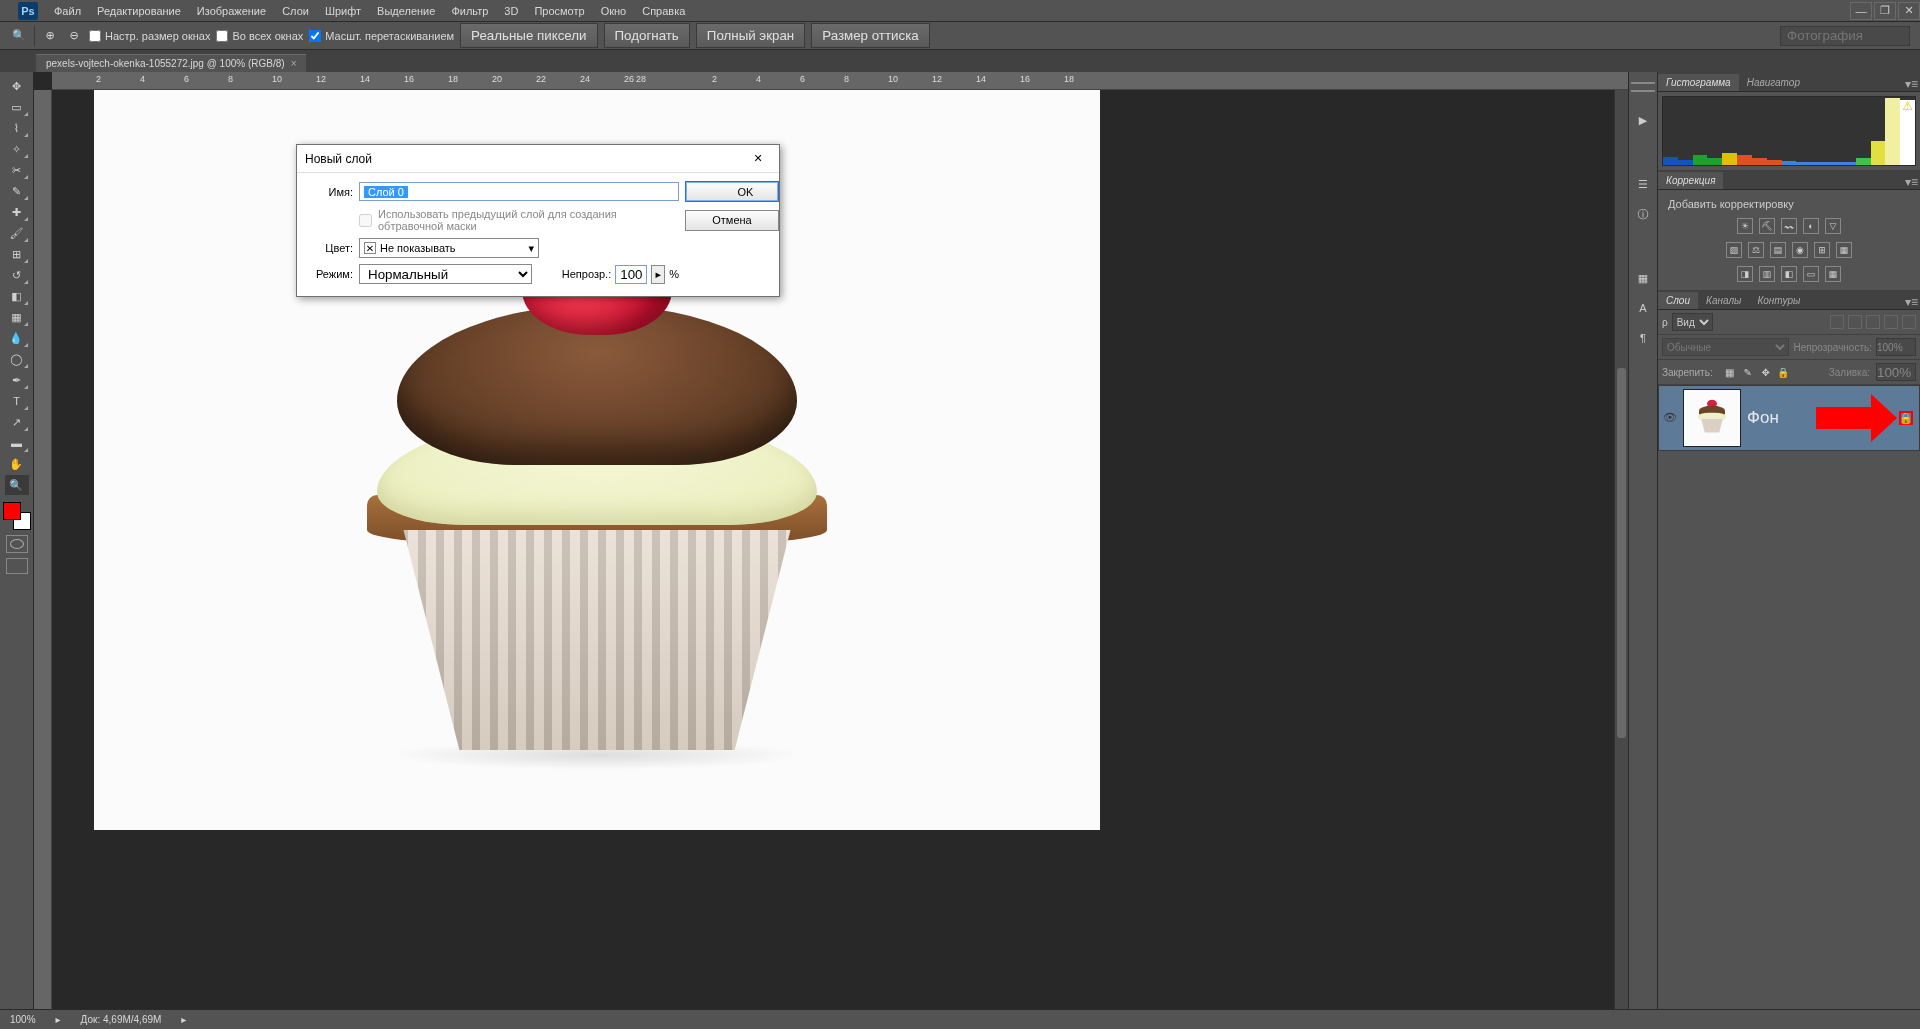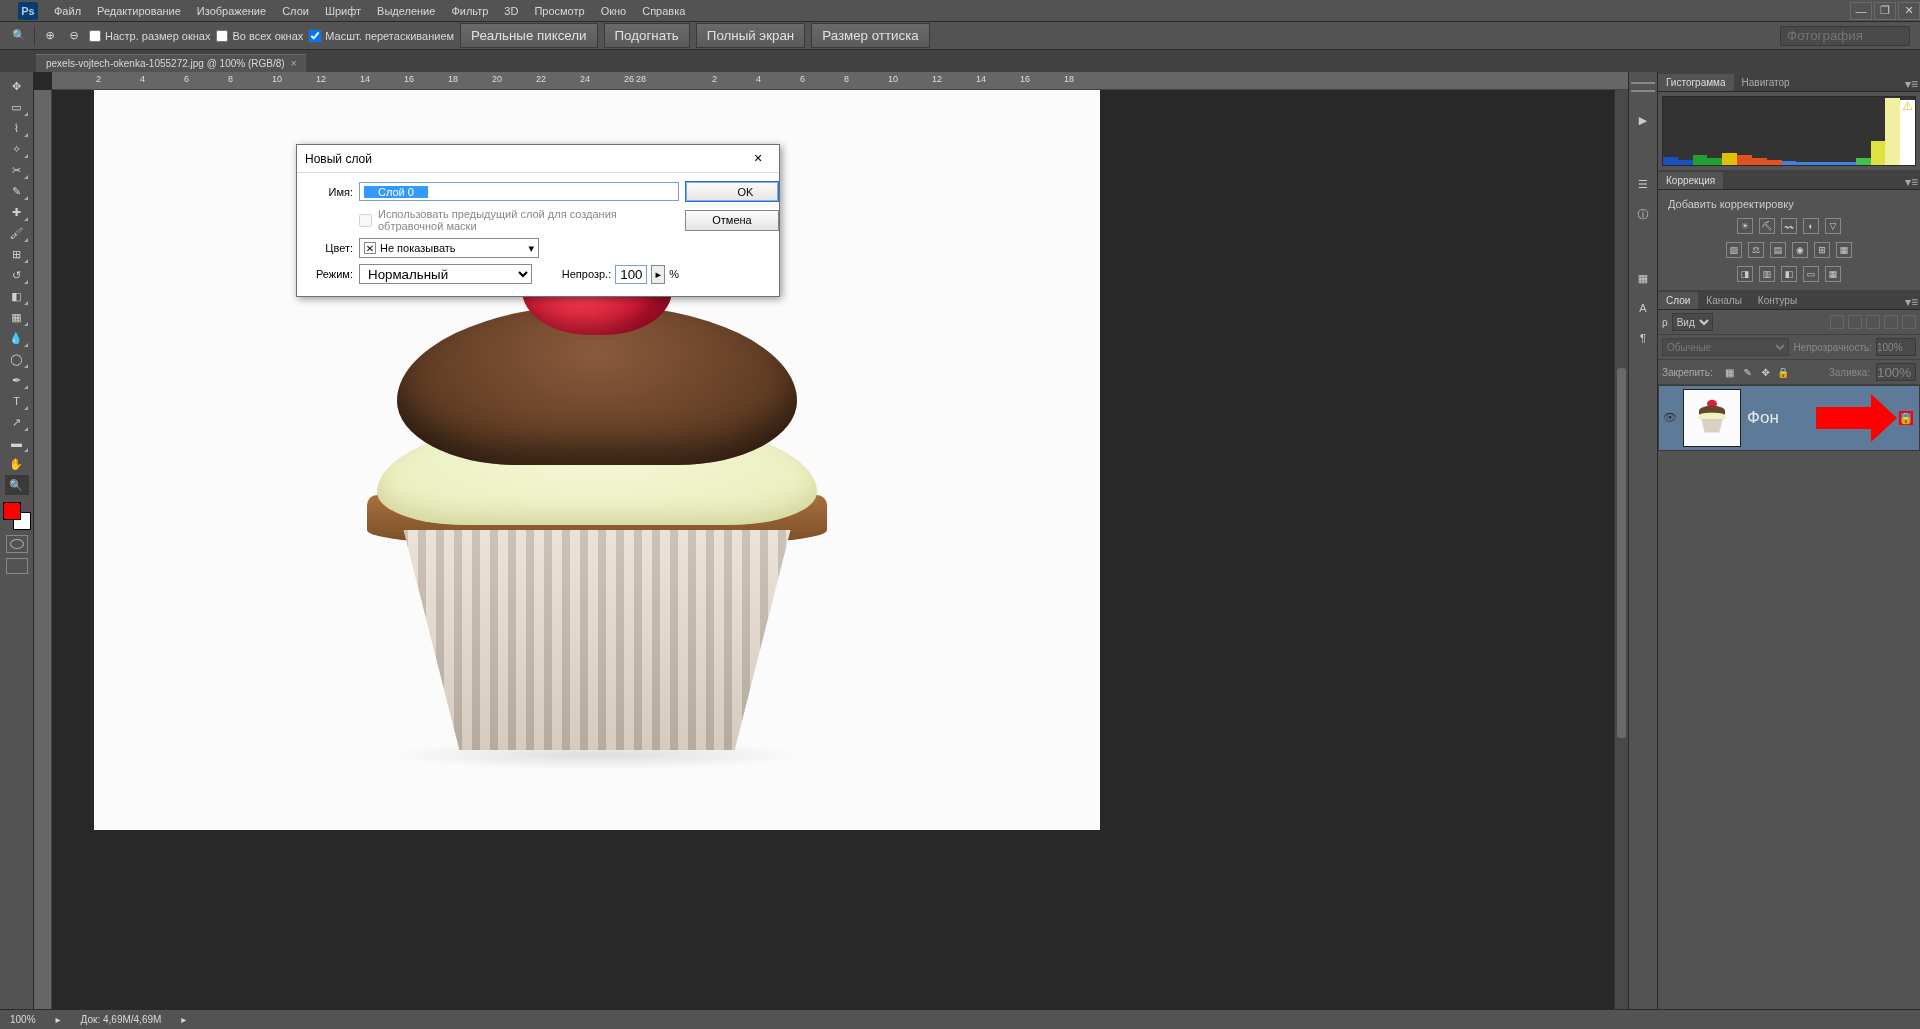--- a/index.html
+++ b/index.html
@@ -58,21 +58,21 @@
 .shadow-ellipse { width:420px; height:30px; background: radial-gradient(ellipse, rgba(0,0,0,.12), transparent 70%); margin:-10px auto 0; border-radius:50%;}
 
 
 .vstrip { width: 30px; background: #535353; border-left: 1px solid #2a2a2a; border-right:1px solid #2a2a2a; display: flex; flex-direction: column; align-items: center; padding-top: 10px; gap: 14px; }
 .vstrip .vi { width: 18px; height: 16px; color: #ccc; display: flex; align-items: center; justify-content: center; }
 .vstrip .collapse-grip{ width:24px; height:10px; border-top:2px solid #888; border-bottom:2px solid #888; margin-bottom:6px;}
 
 
 .right-panels { width: 262px; background: #535353; display: flex; flex-direction: column; }
 .panel-tabs { display: flex; background: #414141; height: 20px; align-items: flex-end; border-bottom:1px solid #2a2a2a;}
-.panel-tab { padding: 3px 8px; color: #aaa; font-size: 10px; }
+.panel-tab { padding: 3px 8px; color: #aaa; font-size: 10px; font-style: italic; }
 .panel-tab.active { background: #535353; color: #ddd; }
 .panel-body { background: #535353; padding: 4px; }
 .histogram-img { height: 70px; background: #333; position: relative; overflow:hidden; border:1px solid #2a2a2a;}
 .histo-bars { position:absolute; bottom:0; left:0; right:0; display:flex; align-items:flex-end; height:100%;}
 .histo-bars span { flex:1; }
 .adj-label { color: #ccc; padding: 4px 6px; font-size: 11px; }
 .adj-icons { display: flex; gap: 6px; justify-content: center; padding: 4px 0; }
 .adj-icons span { width: 16px; height: 16px; border: 1px solid #888; display:flex; align-items:center; justify-content:center; font-size:9px; color:#ccc;}
 
 .layers-panel { flex: 1; display: flex; flex-direction: column; }
@@ -112,21 +112,21 @@
 
 
 .dialog { position: absolute; left: 296px; top: 144px; width: 484px; background: #ffffff; border: 1px solid #707070; box-shadow: 2px 2px 8px rgba(0,0,0,.4); color: #000; font-size: 11px; }
 .dialog-title { height: 28px; display: flex; align-items: center; padding: 0 8px; background: #fff; border-bottom: 1px solid #ddd; }
 .dialog-title .t { font-size: 12px; }
 .dialog-close { margin-left: auto; width: 26px; height: 22px; display: flex; align-items: center; justify-content: center; }
 .dialog-body { padding: 8px 8px 12px; display: grid; grid-template-columns: 48px 320px 98px; gap: 6px 6px; align-items: center; }
 .dlabel { text-align: right; }
 .dialog input[type=text] { border: 1px solid #7a9ecd; padding: 2px 4px; height: 19px; width: 100%; background:#fff;}
 .name-input { background:#fff; border:1px solid #7a9ecd; height:19px; padding:0 4px; display:flex; align-items:center;}
-.name-input .seltext { background:#3399ff; color:#fff; padding:0 14px;}
+.name-input .seltext { background:#3399ff; color:#fff; padding:0 4px;}
 .dialog select { border: 1px solid #888; background: #fff; height: 20px; width: 180px; padding:0 4px;}
 .dialog .dbtn { width: 94px; height: 21px; border: 1px solid #888; background: linear-gradient(#fdfdfd,#e4e4e4); display: flex; align-items: center; justify-content: center; }
 .dialog .dbtn.primary { border: 1px solid #2a6fc9; box-shadow: 0 0 0 1px #7db0ee inset; padding-left: 27px; }
 .dialog .chkrow { display: flex; align-items: center; gap: 6px; color: #888; }
 .dialog .opacity-group { display:flex; align-items:center; gap:4px; justify-content:flex-end;}
 .dialog .opacity-group input { width: 32px; text-align:center;}
 .dialog .spin { width:14px; height:19px; border:1px solid #888; background:#eee; display:flex;align-items:center;justify-content:center;}
 .mode-row { display:flex; gap:30px; align-items:center;}
 .color-select { display:flex; align-items:center; border:1px solid #888; background:#fff; width:180px; height:20px; padding:0 4px; gap:4px;}
 .color-select .xbox { width:12px;height:12px;border:1px solid #888;display:flex;align-items:center;justify-content:center;font-size:10px;}

